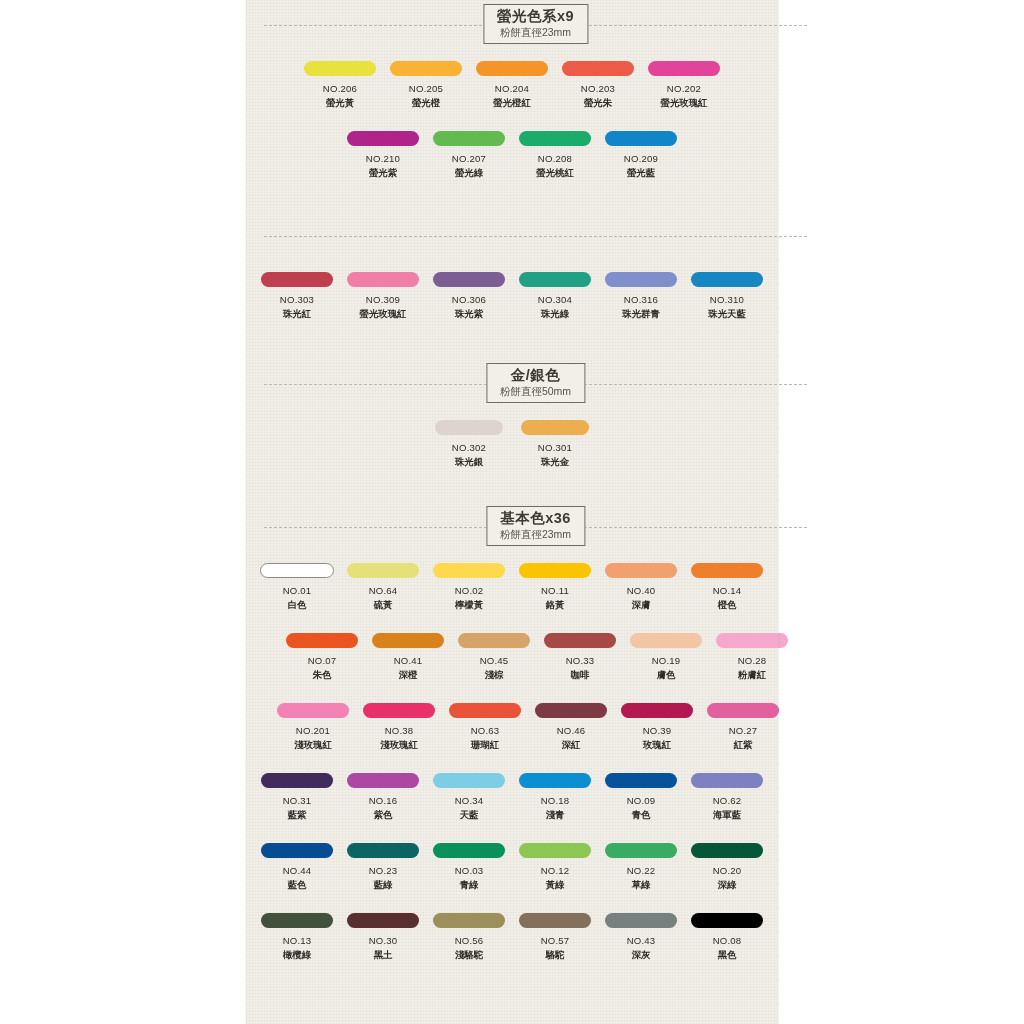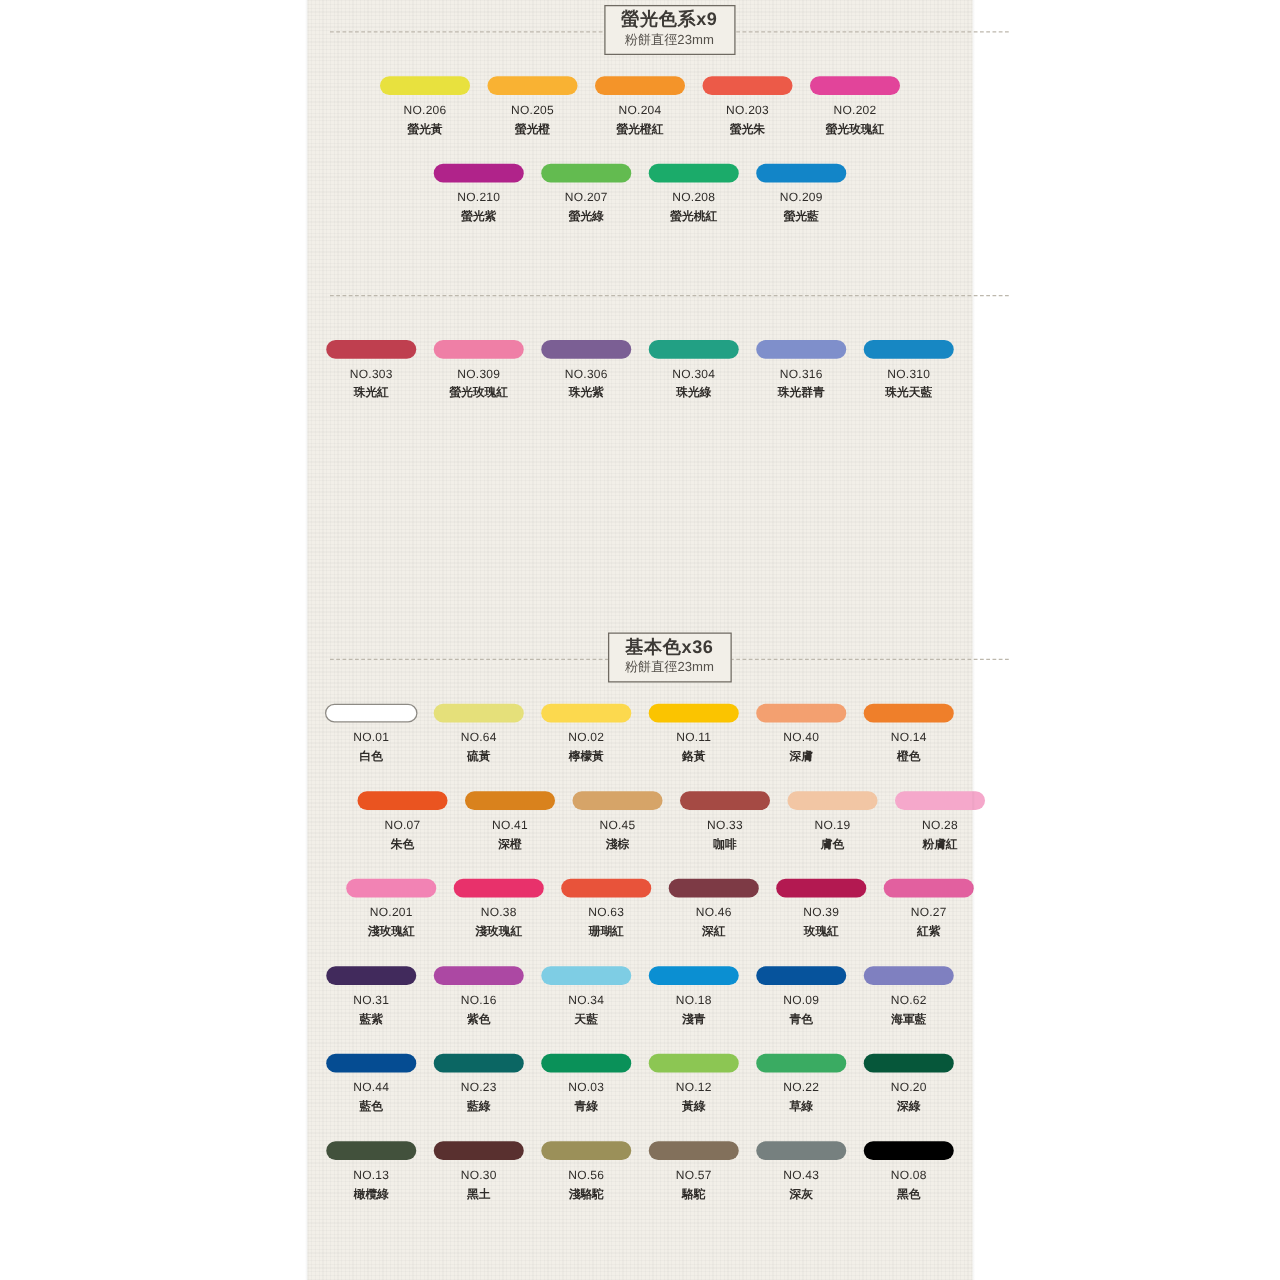--- a/index.html
+++ b/index.html
@@ -157,20 +157,41 @@
           <div class="lbl-no">NO.316</div>
           <div class="lbl-name">珠光群青</div>
         </div>
         <div class="cell">
           <div class="chip" style="background: rgb(23, 135, 195);"></div>
           <div class="lbl-no">NO.310</div>
           <div class="lbl-name">珠光天藍</div>
         </div>
       </div>
     </div>
+    <div class="section" style="top: 363px;">
+      <div class="sect-head">
+        <div class="sect-rule"></div>
+        <div class="sect-box">
+          <div class="sect-title">金/銀色</div>
+          <div class="sect-sub">粉餅直徑50mm</div>
+        </div>
+      </div>
+      <div class="row gs" style="position: absolute; left: 0px; width: 532px; top: 57px;">
+        <div class="cell">
+          <div class="chip" style="background: rgb(222, 212, 207);"></div>
+          <div class="lbl-no">NO.302</div>
+          <div class="lbl-name">珠光銀</div>
+        </div>
+        <div class="cell">
+          <div class="chip" style="background: rgb(238, 173, 78);"></div>
+          <div class="lbl-no">NO.301</div>
+          <div class="lbl-name">珠光金</div>
+        </div>
+      </div>
+    </div>
     <div class="section" style="top: 506px;">
       <div class="sect-head">
         <div class="sect-rule"></div>
         <div class="sect-box">
           <div class="sect-title">基本色x36</div>
           <div class="sect-sub">粉餅直徑23mm</div>
         </div>
       </div>
       <div class="row" style="position: absolute; left: 0px; width: 532px; top: 57px; justify-content: center;">
         <div class="cell">

